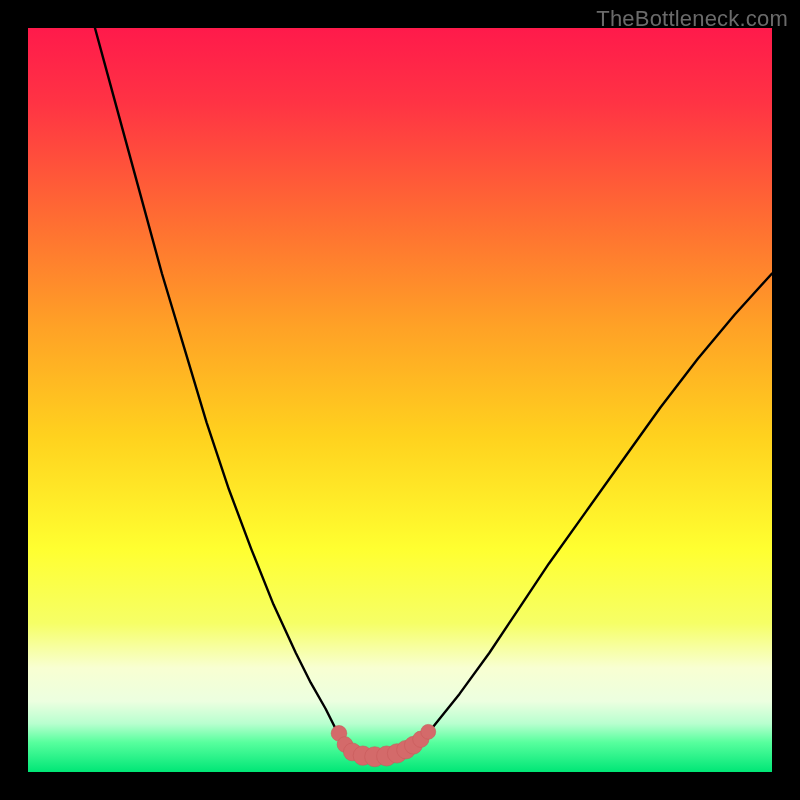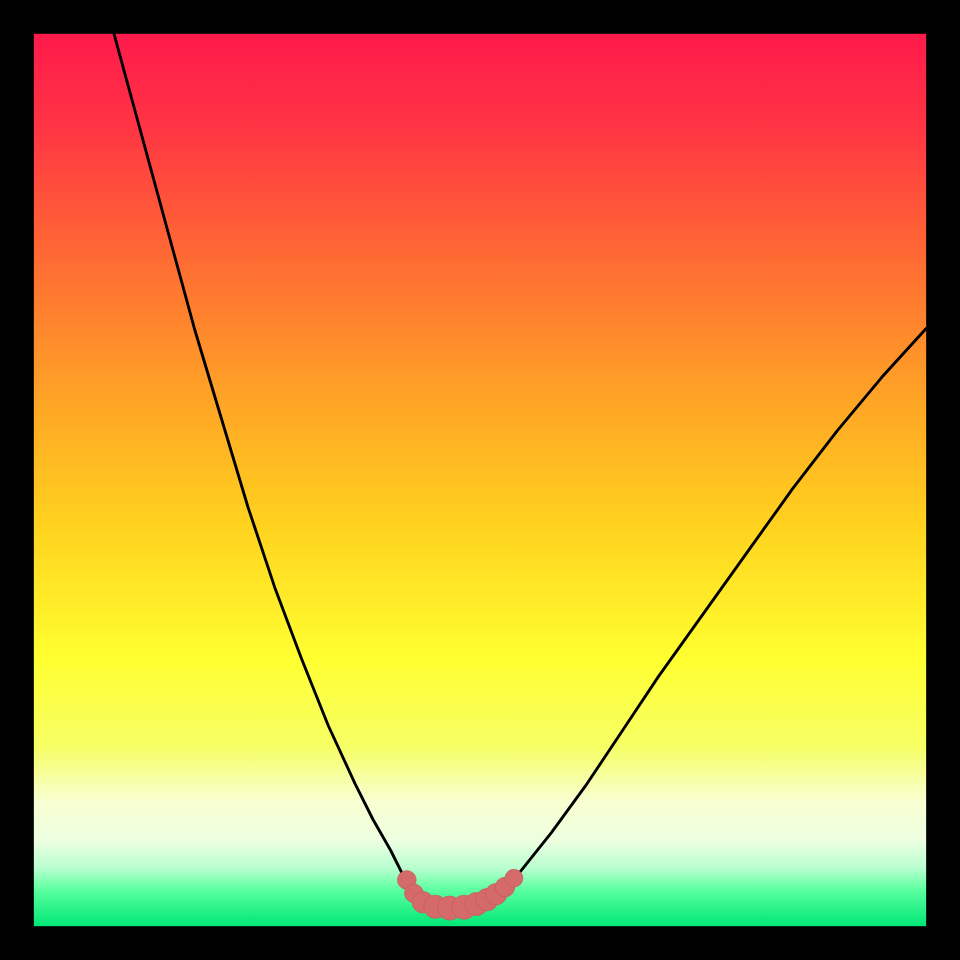--- a/index.html
+++ b/index.html
@@ -32,20 +32,21 @@
     font-size: 22px;
     letter-spacing: 0.2px;
     font-weight: 500;
     user-select: none;
   }
 </style>
 </head>
 <body>
 
 <div class="stage">
+  <div class="watermark">TheBottleneck.com</div>
 
   <svg class="plot" viewBox="0 0 744 744" preserveAspectRatio="none">
     <defs>
       <linearGradient id="bg-grad" x1="0" y1="0" x2="0" y2="1">
           <stop offset="0%" stop-color="#ff1a4b"></stop>
           <stop offset="10%" stop-color="#ff3344"></stop>
           <stop offset="25%" stop-color="#ff6a33"></stop>
           <stop offset="40%" stop-color="#ffa126"></stop>
           <stop offset="55.00000000000001%" stop-color="#ffd21e"></stop>
           <stop offset="70%" stop-color="#ffff30"></stop>

